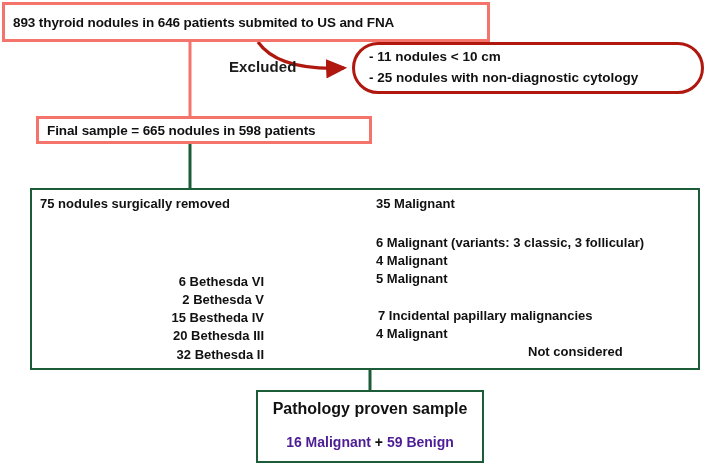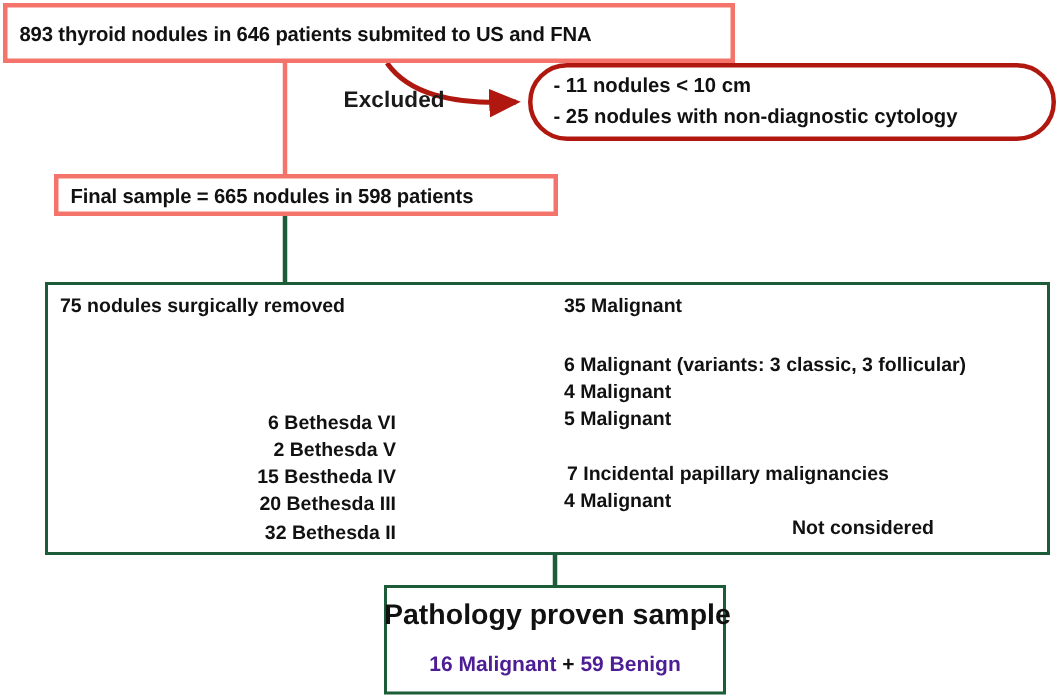--- a/index.html
+++ b/index.html
@@ -45,21 +45,21 @@
     position:absolute; font-weight:bold; font-size:15px;
     color:#1a1a1a; white-space:nowrap; letter-spacing:0.1px;
   }
   .bold-txt{
     position:absolute; font-weight:bold; font-size:13px;
     color:#111111; white-space:nowrap;
   }
   .right-txt{ text-align:right;margin-top:39px; }
   svg{ position:absolute; left:0; top:0; overflow:visible; }
   .pathbox-title{
-    position:absolute; font-weight:bold; font-size:19px;
+    position:absolute; font-weight:bold; font-size:16px;
     color:#111111; white-space:nowrap; text-align:center;
   }
   .pathbox-sum{
     position:absolute; font-weight:bold; font-size:14px;
     white-space:nowrap; text-align:center;
   }
   .mal{ color:#4c1d95; }
   .ben{ color:#4c1d95; }
   .plus{ color:#111111; }
 </style>

